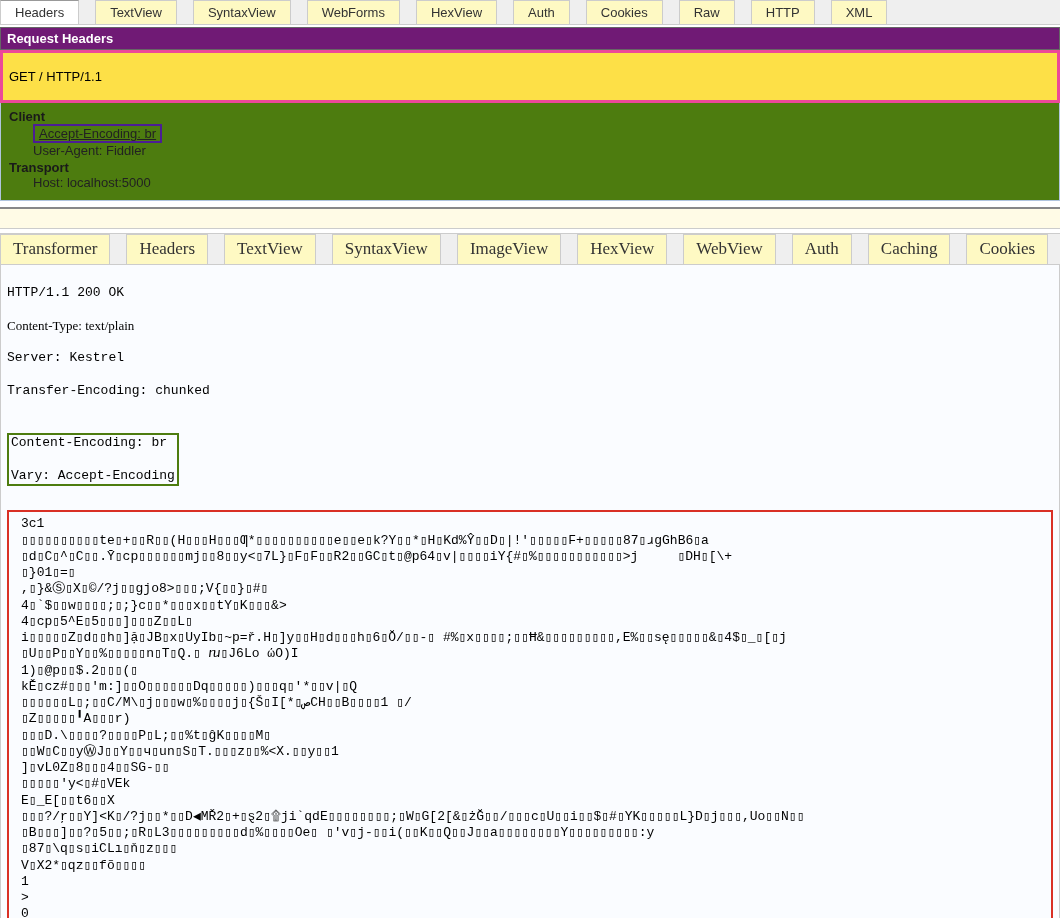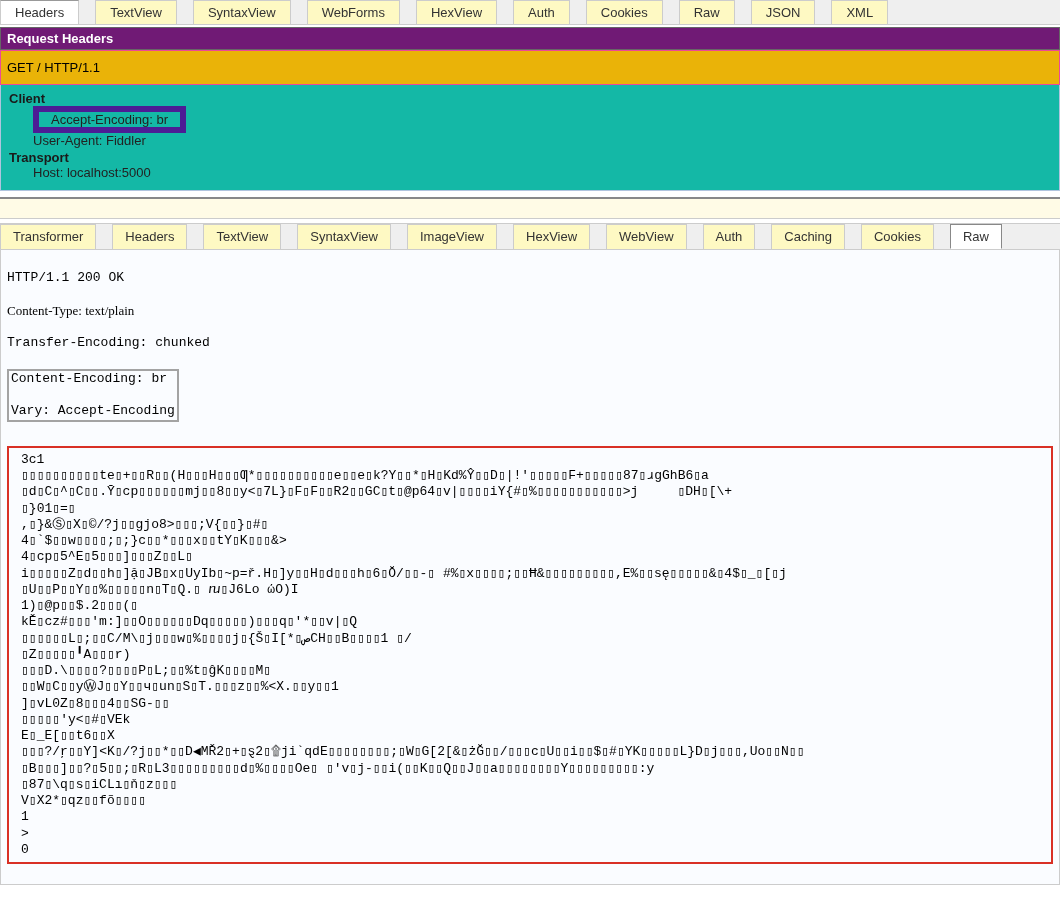--- a/index.html
+++ b/index.html
@@ -30,102 +30,103 @@
   }
   .section-title {
     background: #701a75;
     color: #fff;
     font-weight: bold;
     padding: 3px 6px;
     border: 1px solid #666;
     margin-top: 2px;
   }
   .request-line {
-    padding: 9px 6px;
-    border: 1px solid #ec4899;
-    background: #eab308;
+    padding: 16px 6px;
+    border: 3px solid #ec4899;
+    background: #fde047;
   }
   .header-panel {
-    background: #14b8a6;
+    background: #4d7c0f;
     padding: 4px 8px 10px 8px;
     border: 1px solid #b0c4de;
     border-top: none;
   }
   .hdr-group {
     font-weight: bold;
     color: #1a1a1a;
     margin-top: 2px;
   }
   .hdr-line {
     margin-left: 24px;
     color: #222;
   }
   .hi-red {
     display: inline-block;
-    border: 6px solid #4c1d95;
-    padding: 0 12px;
+    border: 2px solid #4c1d95;
+    padding: 0 4px;
+    text-decoration: underline;
   }
   .divider {
     height: 22px;
     background: #fffbe6;
     border-top: 2px solid #888;
     border-bottom: 1px solid #ccc;
     margin-top: 6px;
   }
   .response-area {
     font-family: Consolas, "Courier New", monospace;
     font-size: 13px;
     padding: 4px 6px;
     background: #fafcff;
     border: 1px solid #ccc;
     border-top: none;
     white-space: pre-wrap;
     word-break: break-all;
     line-height: 1.25;
   }
   .resp-head-box {
-    border: 2px solid #a3a3a3;
+    border: 2px solid #4d7c0f;
     padding: 0 2px;
     display: block;
     width: fit-content;
-    margin-top: 1px;
+    margin-top: 18px;
   }
   .resp-body-box {
     border: 2px solid #d93025;
     padding: 4px 12px;
     margin-top: 8px;
   }
   .tabbar2 {
     display: flex;
     background: #efefef;
     border-top: 1px solid #ccc;
     border-bottom: 1px solid #ccc;
     margin-top: 4px;
   }
-  .tabbar2 .tab { font-size: 13px; padding: 4px 12px; }
+  .tabbar2 .tab { font-size: 17px; padding: 4px 12px; font-family: Liberation Serif, serif; }
   .tabbar2 .tab.active {
     background: #fff;
     border: 1px solid #888;
     border-bottom: 1px solid #fff;
     z-index: 2;
   }
 </style>
 </head>
 <body>
 
 <div class="tabbar">
   <div class="tab active">Headers</div>
   <div class="tab">TextView</div>
   <div class="tab">SyntaxView</div>
   <div class="tab">WebForms</div>
   <div class="tab">HexView</div>
   <div class="tab">Auth</div>
   <div class="tab">Cookies</div>
   <div class="tab">Raw</div>
-  <div class="tab">JSON</div>
+  <div class="tab">HTTP</div>
   <div class="tab">XML</div>
 </div>
 
 <div class="section-title">Request Headers</div>
 <div class="request-line">GET / HTTP/1.1</div>
 
 <div class="header-panel">
   <div class="hdr-group">Client</div>
   <div class="hdr-line">
     <span class="hi-red">Accept-Encoding: br</span>
@@ -147,20 +148,21 @@
   <div class="tab">WebView</div>
   <div class="tab">Auth</div>
   <div class="tab">Caching</div>
   <div class="tab">Cookies</div>
   <div class="tab active">Raw</div>
 </div>
 
 <div class="response-area">
 <span style="display: block;">HTTP/1.1 200 OK</span>
 <span style="display: block; font-family: Liberation Serif, serif;">Content-Type: text/plain</span>
+<span style="display: block;">Server: Kestrel</span>
 <span style="display: block;">Transfer-Encoding: chunked</span>
 <span class="resp-head-box" style="display: block;"><span style="display: block;">Content-Encoding: br</span>
 <span style="display: block;">Vary: Accept-Encoding</span></span>
 <div class="resp-body-box"><span>3c1
 ▯▯▯▯▯▯▯▯▯▯te▯+▯▯R▯▯(H▯▯▯H▯▯▯Ƣ*▯▯▯▯▯▯▯▯▯▯e▯▯e▯k?Y▯▯*▯H▯Kd%Ŷ▯▯D▯|!'▯▯▯▯▯F+▯▯▯▯▯87▯ɹgGhB6▯a
 ▯d▯C▯^▯C▯▯.Ῡ▯cp▯▯▯▯▯▯mj▯▯8▯▯y&lt;▯7L}▯F▯F▯▯R2▯▯GC▯t▯@p64▯v|▯▯▯▯iY{#▯%▯▯▯▯▯▯▯▯▯▯▯&gt;j     ▯DH▯[\+
 ▯}01▯=▯
 ,▯}&amp;Ⓢ▯X▯©/?j▯▯gjo8&gt;▯▯▯;V{▯▯}▯#▯
 4▯`$▯▯w▯▯▯▯;▯;}c▯▯*▯▯▯x▯▯tY▯K▯▯▯&amp;&gt;
 4▯cp▯5^E▯5▯▯▯]▯▯▯Z▯▯L▯

